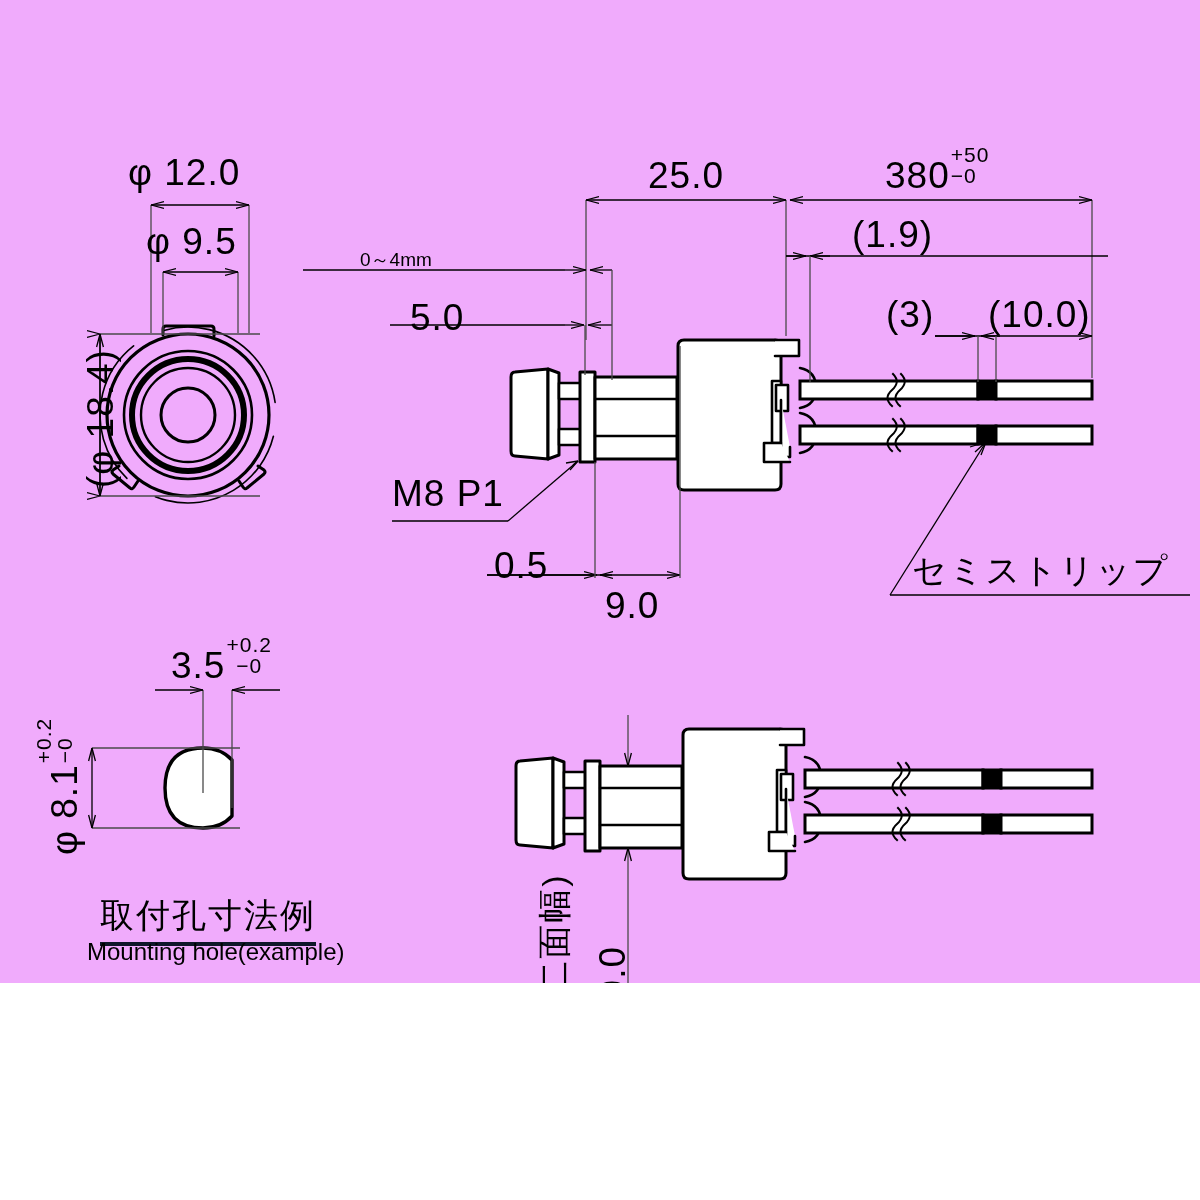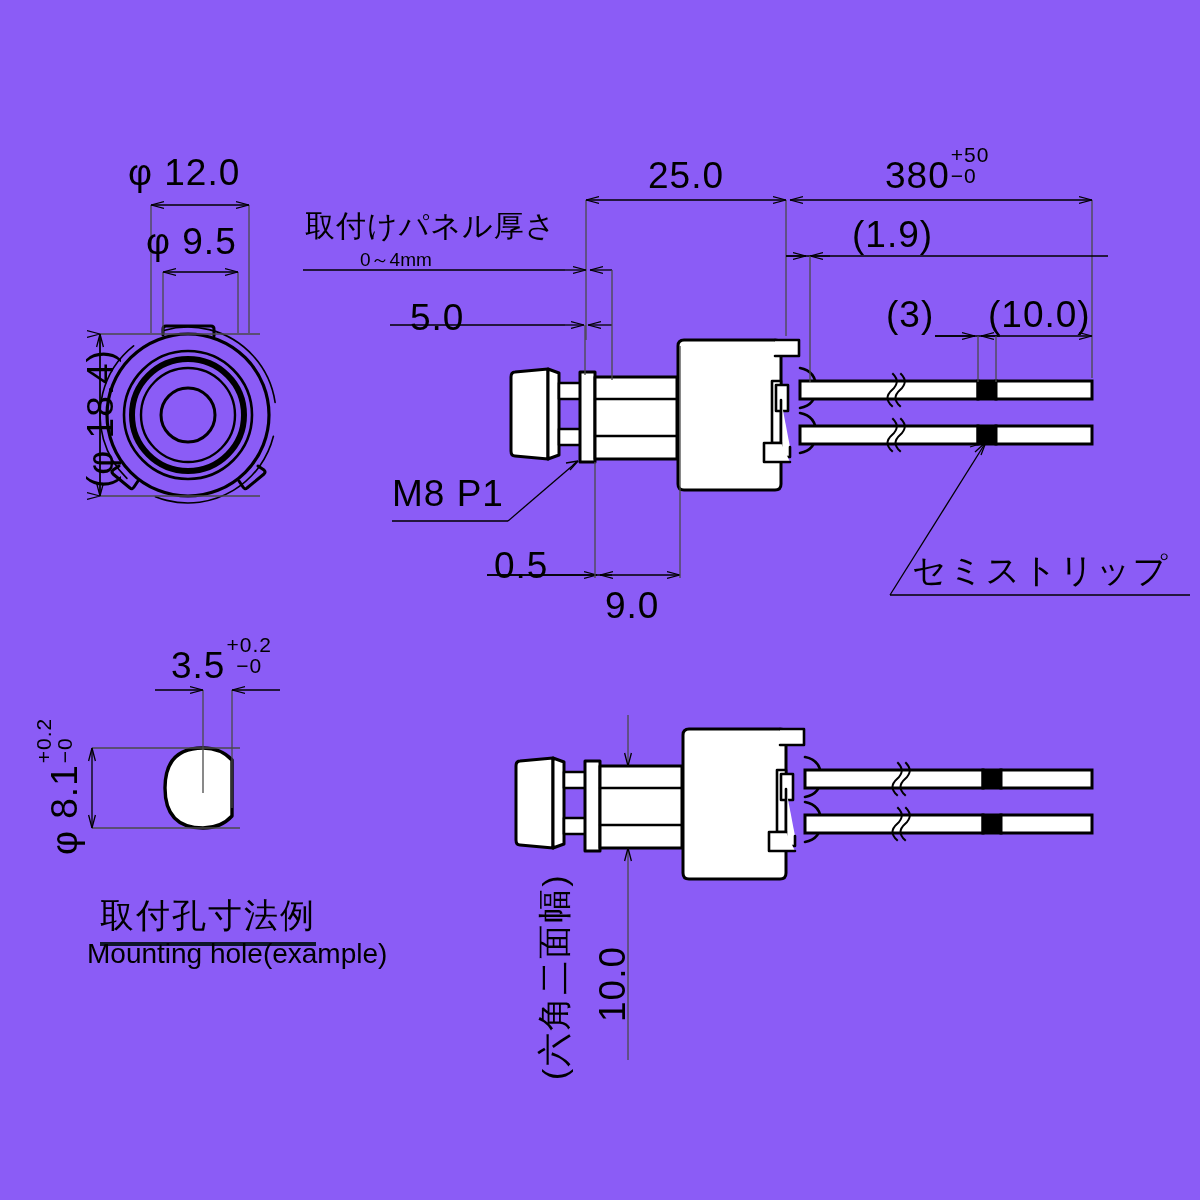--- a/index.html
+++ b/index.html
@@ -1,24 +1,24 @@
 <!DOCTYPE html>
 <html><head>
 <meta charset="utf-8">
 <style>
   html,body{margin:0;padding:0;background:#ffffff;}
   body{width:1200px;height:1200px;font-family:"Liberation Sans",sans-serif;}
-  #stage{position:relative;width:1200px;height:1200px;overflow:hidden;background:#8b5cf6;text-decoration:underline;}
+  #stage{position:relative;width:1200px;height:983px;overflow:hidden;background:#f0abfc;text-decoration:underline;}
   svg{display:block;}
   .lbl{position:absolute;color:#000;white-space:nowrap;font-family:"Liberation Sans",sans-serif;}
   .dim{font-size:37px;letter-spacing:1px;}
   .dim-sm{font-size:19px;}
   .jp{font-size:30px;letter-spacing:1px;}
   .jp-lg{font-size:34px;letter-spacing:2px;}
-  .eng{font-size:28px;letter-spacing:0px;text-align:right;}
+  .eng{font-size:24px;letter-spacing:0px;text-align:right;}
   .tolwrap{display:inline-block;position:relative;vertical-align:baseline;}
   .tol{display:inline-flex;flex-direction:column;font-size:21px;line-height:0.98;
        vertical-align:top;margin-left:1px;position:relative;top:-10px;}
   .tol span{display:block;}
   .rot90{transform:rotate(-90deg);transform-origin:left top;}
   .und{border-bottom:4px solid #0f172a;padding-bottom:3px;}
 </style>
 </head>
 <body>
 
@@ -202,21 +202,20 @@
     <path d="M628,766 L624.6,753 M628,766 L631.4,753" stroke="#000" stroke-width="1.3"></path>
     <line x1="628" y1="848" x2="628" y2="1060"></line>
     <path d="M628,848 L624.6,861 M628,848 L631.4,861" stroke="#000" stroke-width="1.3"></path>
   </g>
 </svg>
 
 <div class="lbl dim" style="left:128px;top:152px;">φ 12.0</div>
 <div class="lbl dim" style="left:146px;top:221px;">φ 9.5</div>
 <div class="lbl dim rot90" style="left:80px;top:488px;">(φ 18.4)</div>
 
-<div class="lbl jp" style="left:305px;top:206px;">取付けパネル厚さ</div>
 <div class="lbl dim-sm" style="left:360px;top:247px;">0～4mm</div>
 <div class="lbl dim" style="left:648px;top:155px;">25.0</div>
 
 <div class="lbl dim" style="left:885px;top:155px;">
   <span class="tolwrap"><span>380</span><span class="tol">
           <span>+50</span>
           <span>−0</span>
         </span></span>
 </div>
 

